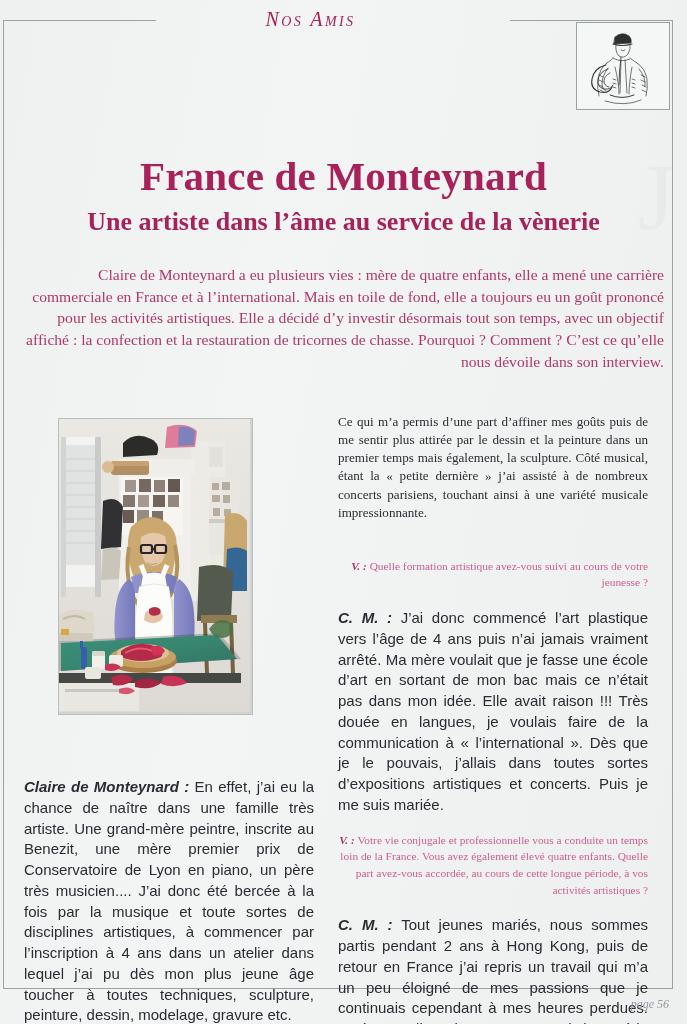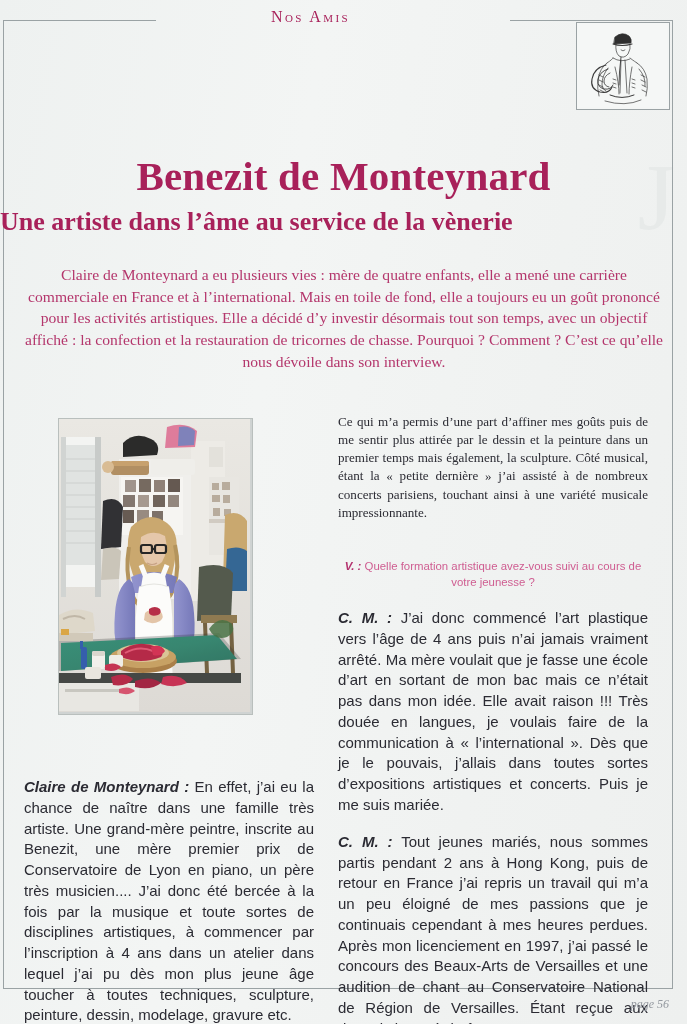--- a/index.html
+++ b/index.html
@@ -62,23 +62,24 @@
   }
 
   
   .running-head {
     position: absolute;
     left: 0; top: 8px;
     width: 621px;
     text-align: center;
     font-family: "Liberation Serif", serif;
     font-variant: small-caps;
-    font-size: 16px;
+    font-size: 20px;
     letter-spacing: 2.4px;
     color: #a8215a;
+    font-style: italic;
   }
 
   
   .engraving-box {
     position: absolute;
     left: 576px; top: 22px;
     width: 92px; height: 86px;
     border: 1px solid #9aa2a4;
     background: #f4f6f5;
     overflow: hidden;
@@ -94,37 +95,37 @@
     font-family: "Liberation Serif", serif;
     font-size: 41px;
     color: #a8215a;
     letter-spacing: 0.2px;
     line-height: 1.05;
   }
   .subhead {
     position: absolute;
     left: 0; top: 186px;
     width: 687px;
-    text-align: left;
+    text-align: center;
     font-family: "Liberation Serif", serif;
     font-size: 26px;
     color: #a8215a;
     line-height: 1.1;
   }
 
   
   .intro {
     position: absolute;
     left: 24px; top: 258px;
     width: 640px;
     font-family: "Liberation Serif", serif;
     font-size: 15.6px;
     line-height: 1.39;
     color: #b4366c;
-    text-align: center;
+    text-align: right;
     margin-top: 6px;
   }
 
   
   .photo {
     position: absolute;
     left: 58px; top: 418px;
     width: 193px; height: 295px;
     border: 1px solid #b9bfbd;
     background: #cfd3d2;
@@ -138,25 +139,25 @@
     left: 24px; top: 762px;
     width: 290px;
   }
   .col-right {
     position: absolute;
     left: 338px; top: 400px;
     width: 310px;
   }
 
   .q {
-    font-family: Liberation Sans, sans-serif;
+    font-family: Liberation Serif, serif;
     font-size: 11.4px;
     line-height: 1.46;
     color: #cf5d91;
-    text-align: center;
+    text-align: right;
     margin-bottom: 17px;
   }
   .q .spk {
     font-weight: bold;
     font-style: italic;
     color: #b4336f;
   }
 
   .a {
     font-family: Liberation Sans, sans-serif;
@@ -239,21 +240,21 @@
         <path d="M64 52 l4 2 M64 57 l4 2 M65 62 l4 2 M65 67 l4 2"></path>
         <path d="M36 56 l3 1 M36 60 l3 1 M36 64 l3 1"></path>
         <path d="M55 56 l3 1 M55 60 l3 1 M55 64 l3 1"></path>
 
         <path d="M33 72 q12 5 24 0" stroke-width="1"></path>
         <path d="M28 78 q20 6 36 -1"></path>
       </g>
     </svg>
   </div>
 
-  <h1 class="headline">Benezit de Monteynard</h1>
+  <h1 class="headline">France de Monteynard</h1>
   <h2 class="subhead">Une artiste dans l’âme au service de la vènerie</h2>
 
   <p class="intro">Claire de Monteynard a eu plusieurs vies : mère de quatre enfants, elle a mené une carrière commerciale en France et à l’international. Mais en toile de fond, elle a toujours eu un goût prononcé pour les activités artistiques. Elle a décidé d’y investir désormais tout son temps, avec un objectif affiché : la confection et la restauration de tricornes de chasse. Pourquoi ? Comment ? C’est ce qu’elle nous dévoile dans son interview.</p>
 
   <div class="photo">
     <svg width="191" height="293" viewBox="0 0 191 293">
       <defs>
         <linearGradient id="wallg" x1="0" y1="0" x2="0" y2="1">
           <stop offset="0" stop-color="#e9e7e2"></stop>
           <stop offset="1" stop-color="#dcd9d3"></stop>
@@ -395,19 +396,20 @@
   <div class="col-left">
     <p class="a"><span class="spk">Claire de Monteynard :</span><span> En effet, j’ai eu la chance de naître dans une famille très artiste. Une grand-mère peintre, inscrite au Benezit, une mère premier prix de Conservatoire de Lyon en piano, un père très musicien.... J’ai donc été bercée à la fois par la musique et toute sortes de disciplines artistiques, à commencer par l’inscription à 4 ans dans un atelier dans lequel j’ai pu dès mon plus jeune âge toucher à toutes techniques, sculpture, peinture, dessin, modelage, gravure etc.</span></p>
   </div>
 
   <div class="col-right">
     <p class="a-plain">Ce qui m’a permis d’une part d’affiner mes goûts puis de me sentir plus attirée par le dessin et la peinture dans un premier temps mais également, la sculpture. Côté musical, étant la « petite dernière » j’ai assisté à de nombreux concerts parisiens, touchant ainsi à une variété musicale impressionnante.</p>
 
     <p class="q"><span class="spk">V. :</span><span> Quelle formation artistique avez-vous suivi au cours de votre jeunesse ?</span></p>
     <p class="a"><span class="spk">C. M. :</span><span> J’ai donc commencé l’art plastique vers l’âge de 4 ans puis n’ai jamais vraiment arrêté. Ma mère voulait que je fasse une école d’art en sortant de mon bac mais ce n’était pas dans mon idée. Elle avait raison !!! Très douée en langues, je voulais faire de la communication à « l’international ». Dès que je le pouvais, j’allais dans toutes sortes d’expositions artistiques et concerts. Puis je me suis mariée.</span></p>
 
+    <p class="q"><span class="spk">V. :</span><span> Votre vie conjugale et professionnelle vous a conduite un temps loin de la France. Vous avez également élevé quatre enfants. Quelle part avez-vous accordée, au cours de cette longue période, à vos activités artistiques ?</span></p>
     <p class="a"><span class="spk">C. M. :</span><span> Tout jeunes mariés, nous sommes partis pendant 2 ans à Hong Kong, puis de retour en France j’ai repris un travail qui m’a un peu éloigné de mes passions que je continuais cependant à mes heures perdues. Après mon licenciement en 1997, j’ai passé le concours des Beaux-Arts de Versailles et une audition de chant au Conservatoire National de Région de Versailles. Étant reçue aux deux, j’ai mené de front 4 ans aux Beaux-Arts en candidat libre et n’ai plus jamais arrêté le chant. Au sortir des Beaux-Arts, je suis rentrée dans une association de peintres en Vallée de Chevreuse puis j’ai moi-même monté une association pour la protection du patrimoine et la promotion des arts de toutes sortes, et ai donné des cours d’art plastique.</span></p>
 
   </div>
 
   <div class="folio">page 56</div>
 
 </div>
 
 </body></html>

